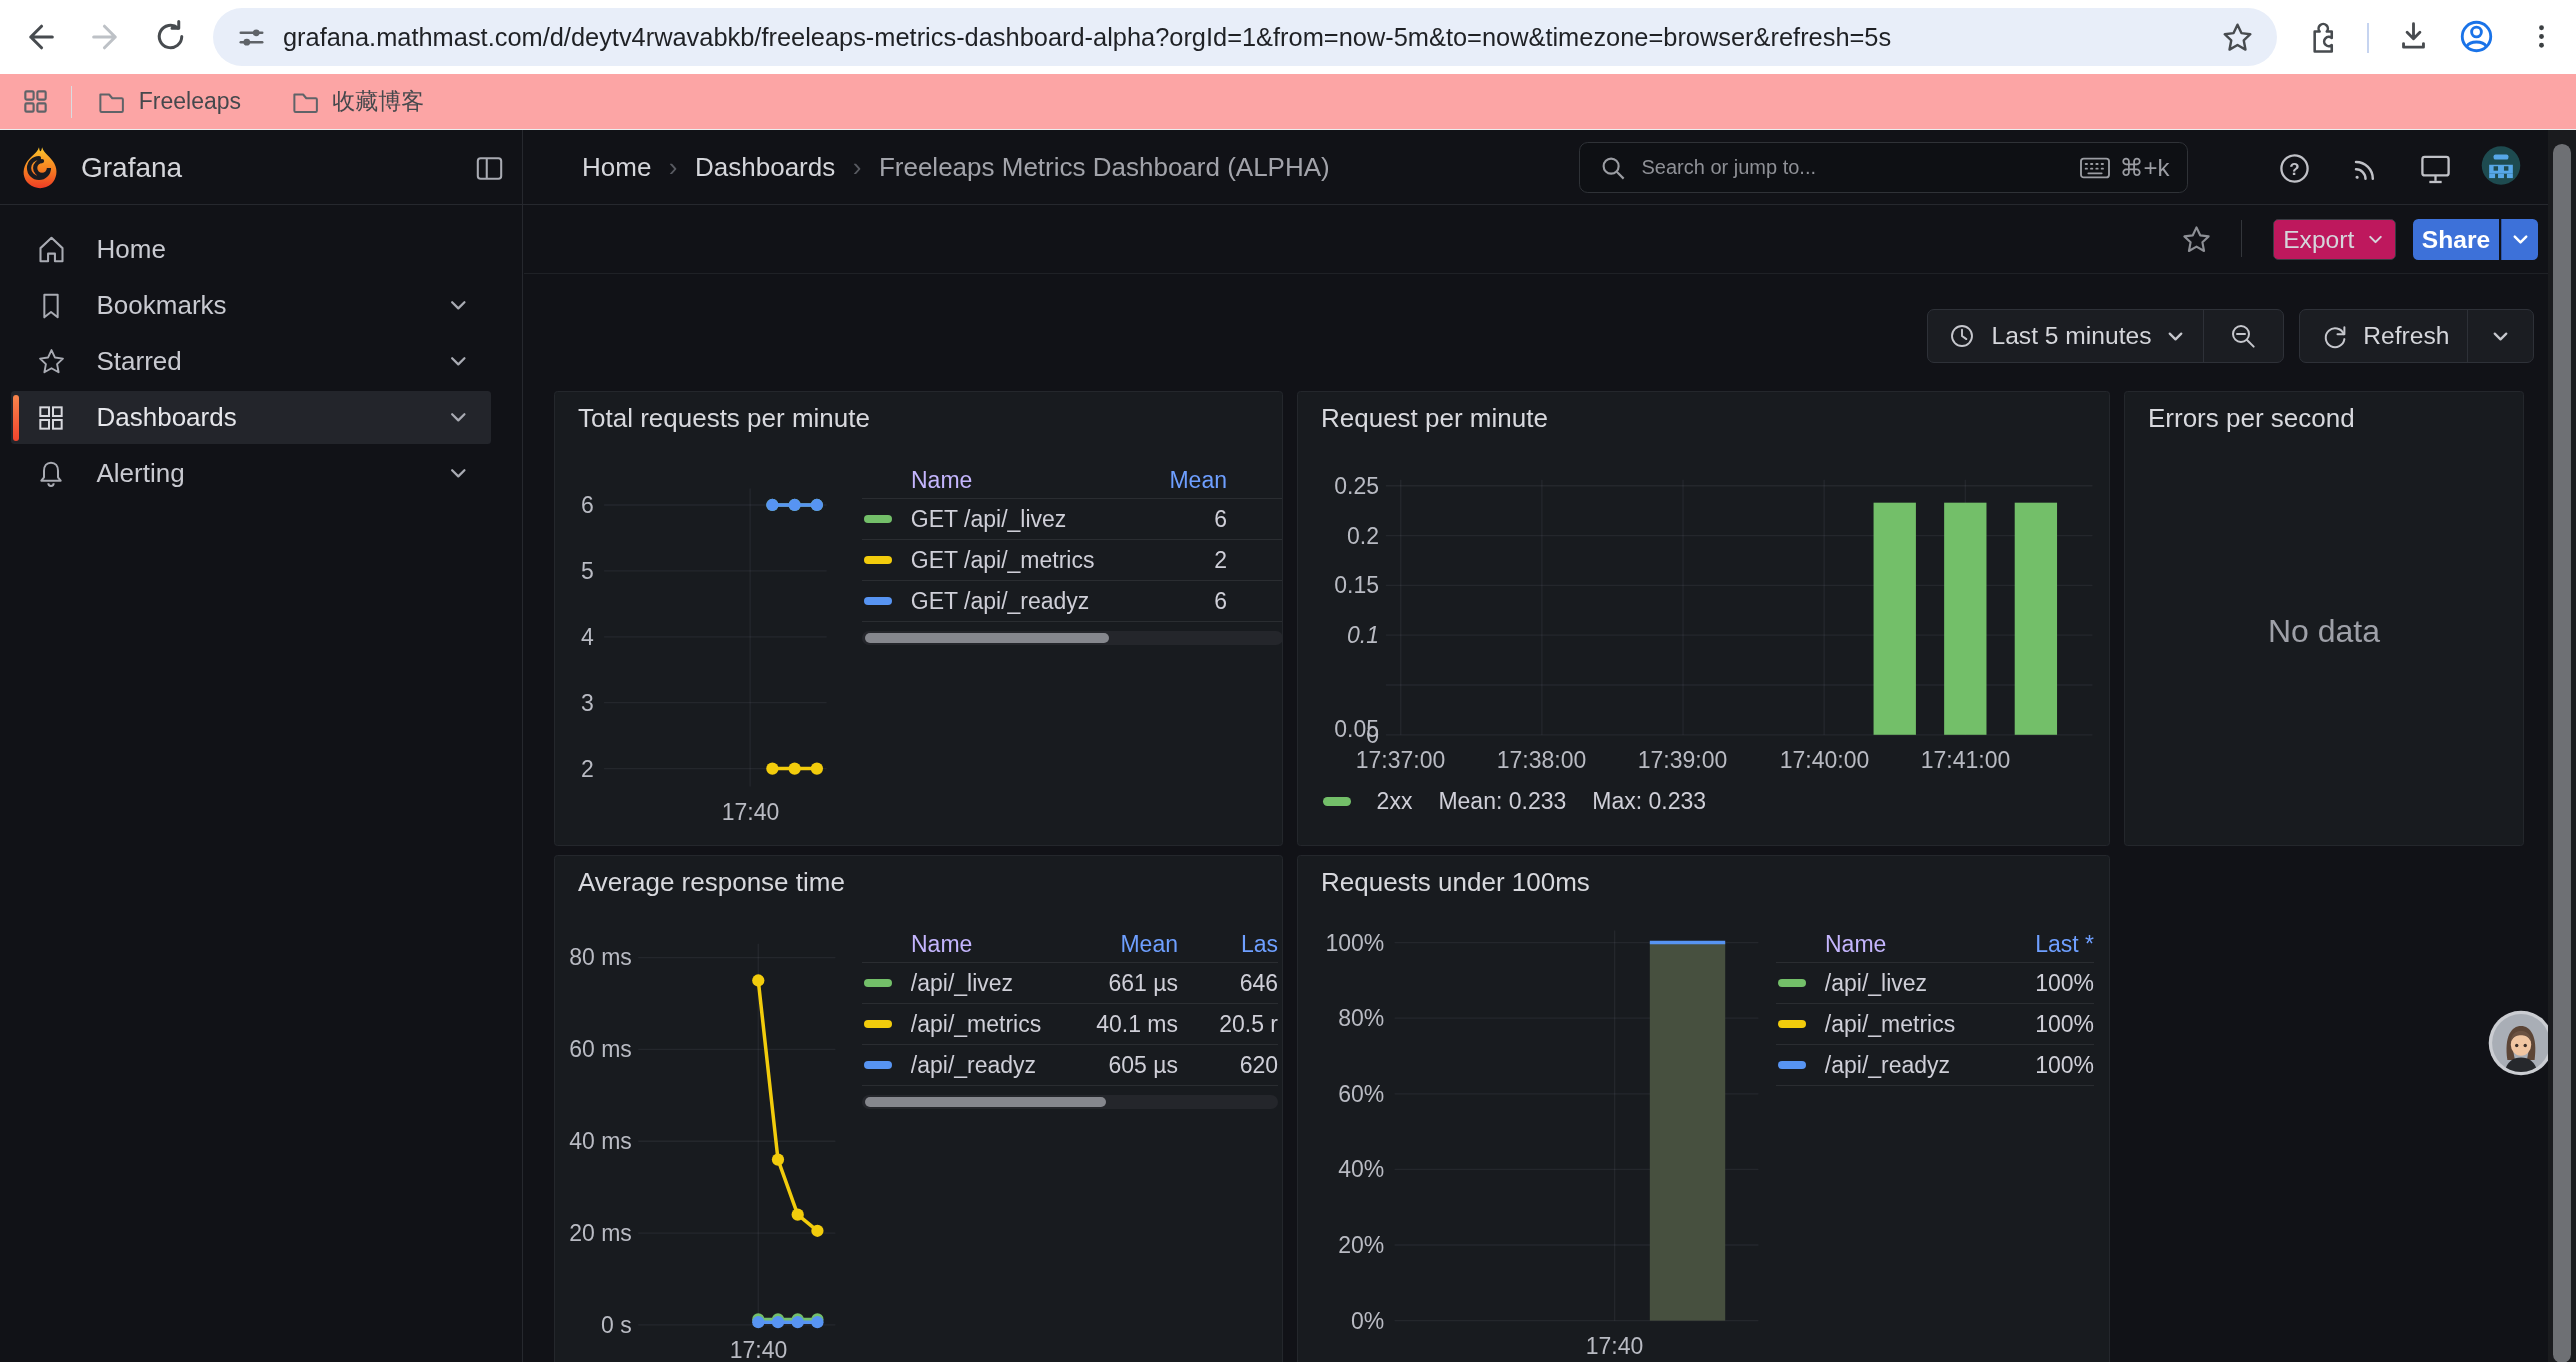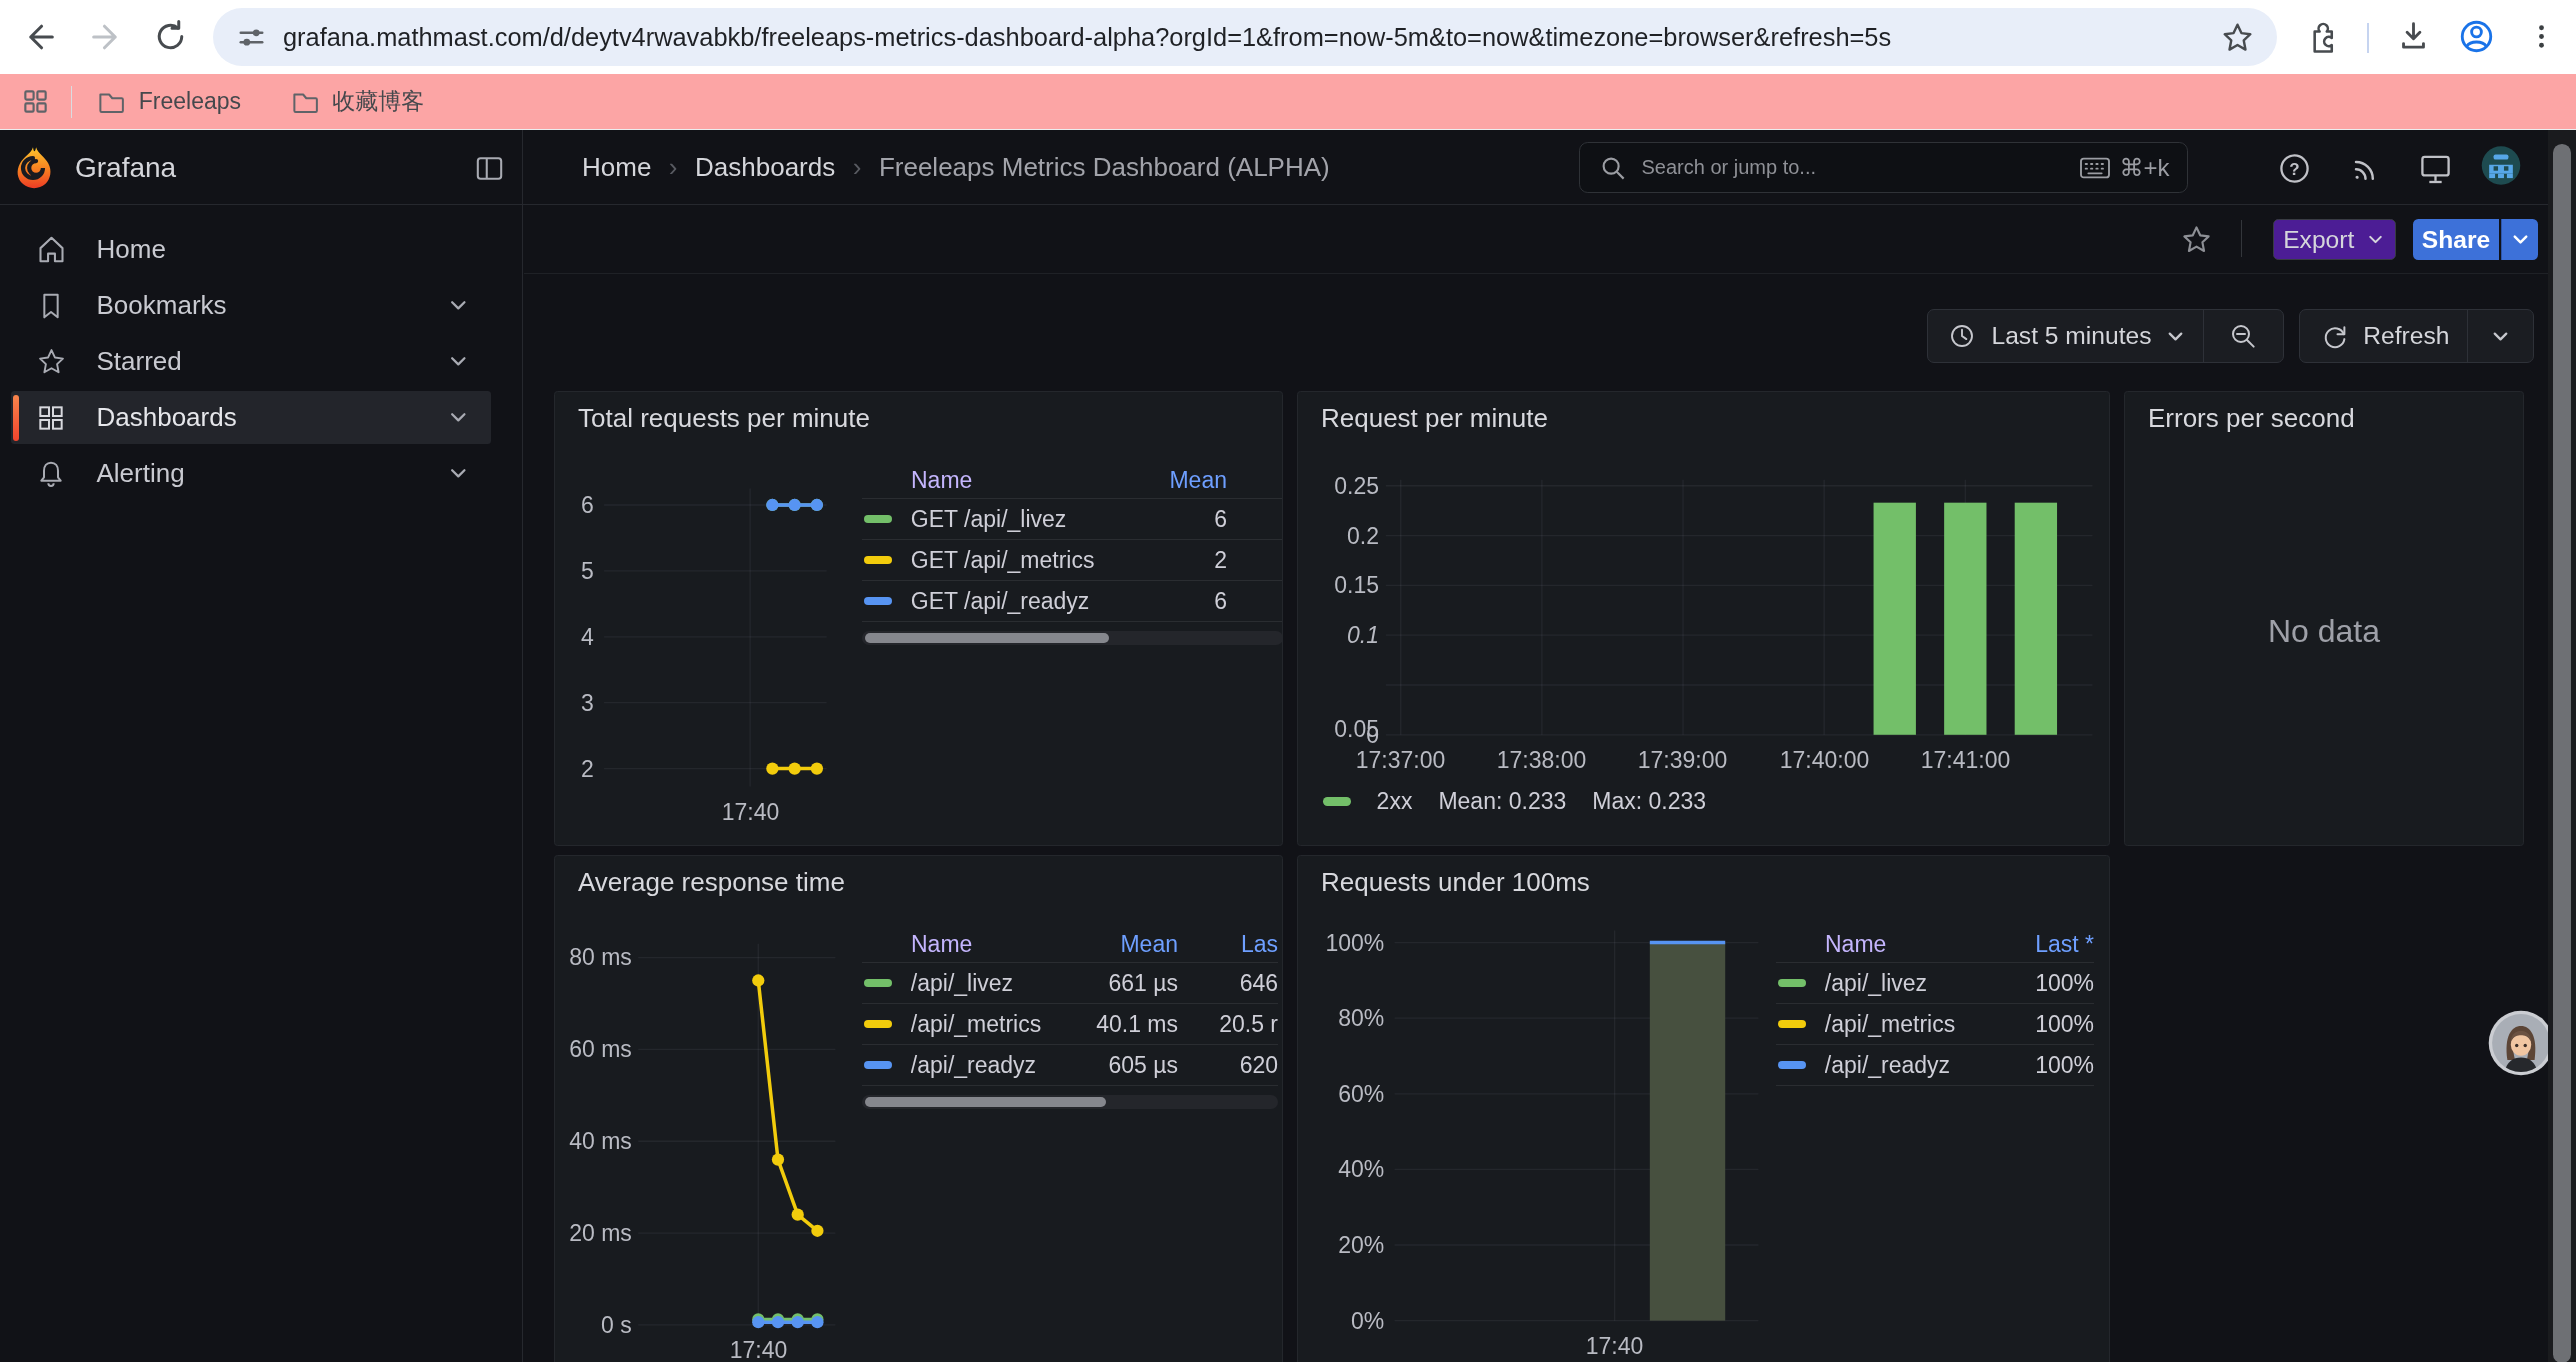--- a/index.html
+++ b/index.html
@@ -12,21 +12,21 @@
   .bicon{position:absolute;top:13px;width:47px;height:47px;display:flex;align-items:center;justify-content:center;}
   #url-pill{position:absolute;left:213px;top:8px;width:2064px;height:58px;border-radius:29px;background:#E8EEF9;display:flex;align-items:center;padding:0 21px;}
   #url-text{font-size:25.4px;color:#1F2125;white-space:nowrap;overflow:hidden;flex:1;margin-left:14px;}
   #bookmarks-bar{position:absolute;left:0;top:74px;width:2576px;height:56px;background:#fca5a5;border-bottom:0.9px solid #ECEDEF;display:flex;align-items:center;}
   .bm-folder{display:flex;align-items:center;gap:12.3px;font-size:23px;color:#45484C;margin-right:49px;white-space:nowrap;}
   .vdiv-light{width:0.9px;height:32px;background:#DADCE0;margin:0 24.6px 0 19px;}
 
   
   #app{position:absolute;left:0;top:130px;width:2576px;height:1233px;background:#111217;overflow:hidden;color:#CCCCDC;}
   #app-header{position:absolute;left:0;top:0;width:2576px;height:75px;border-bottom:0.9px solid #26282E;background:#111217;}
-  #brand{position:absolute;left:0;top:0;width:523px;height:75px;border-right:0.9px solid #26282E;display:flex;align-items:center;padding-left:10px;text-align:right;}
+  #brand{position:absolute;left:0;top:0;width:523px;height:75px;border-right:0.9px solid #26282E;display:flex;align-items:center;padding-left:16px;text-align:right;}
   #brand-label{font-size:28px;color:#D5D6DB;font-weight:500;margin-left:19px;}
   #collapse-btn{position:absolute;left:470px;top:19px;width:39px;height:39px;color:#A9ABB3;display:flex;align-items:center;justify-content:center;}
   #breadcrumb{position:absolute;left:582px;top:0;height:75px;display:flex;align-items:center;gap:17.5px;font-size:26px;}
   .crumb{color:#D5D6DB;white-space:nowrap;}
   .crumb.last{color:#A2A3AA;}
   .crumb-sep{color:#585A61;font-size:26px;}
   #search-box{position:absolute;left:1579px;top:12.3px;width:609px;height:51px;border:0.9px solid #2F3237;border-radius:8.8px;background:#0E1014;display:flex;align-items:center;padding:0 17.5px;gap:14px;color:#8E9096;}
   #search-placeholder{font-size:20px;color:#8E9096;flex:1;}
   #search-kbd{display:flex;align-items:center;gap:8.8px;font-size:24px;color:#9B9DA3;}
   .hdr-ic{position:absolute;top:18.4px;width:40px;height:40px;display:flex;align-items:center;justify-content:center;color:#C0C1C7;}
@@ -37,21 +37,21 @@
   .mi-icon{margin-left:23px;width:35px;height:35px;color:#A9ABB3;display:flex;align-items:center;justify-content:center;flex:none;}
   .menu-item.active .mi-icon{color:#D8D9DE;}
   .mi-label{margin-left:28px;font-size:26px;white-space:nowrap;}
   .mi-chevron{position:absolute;right:19px;width:26px;height:26px;color:#A9ABB3;}
   .active-bar{position:absolute;left:2.6px;top:3.5px;width:6.1px;height:46px;border-radius:3.5px;background:linear-gradient(180deg,#F8854C,#F2442D);}
 
   #sub-toolbar{position:absolute;left:524px;top:75px;width:2052px;height:69px;border-bottom:0.9px solid #1F2126;}
   #dash-star{position:absolute;left:2176px;top:89px;width:40px;height:40px;color:#8D8F95;display:flex;align-items:center;justify-content:center;}
   #tb-div{position:absolute;left:2241px;top:90px;width:0.9px;height:37px;background:#33363B;}
   .btn{position:absolute;height:41px;border-radius:5.3px;display:flex;align-items:center;justify-content:center;font-size:24.6px;}
-  #export-btn{left:2273px;top:89px;width:123px;background:#4c1d95;border:0.9px solid #393C43;color:#D5D6DB;gap:10.5px;}
+  #export-btn{left:2273px;top:89px;width:123px;background:#be185d;border:0.9px solid #393C43;color:#D5D6DB;gap:10.5px;}
   #share-btn{left:2413px;top:89px;width:86px;background:#3D71D9;color:#FFFFFF;font-weight:700;border-radius:5.3px 0 0 5.3px;}
   #share-caret{left:2501px;top:89px;width:37px;background:#3D71D9;color:#FFFFFF;border-radius:0 5.3px 5.3px 0;border-left:0.9px solid #2C56AC;}
 
   .tp-group{position:absolute;top:179px;height:54px;background:#1B1D22;border:0.9px solid #2E3138;border-radius:7px;display:flex;align-items:center;color:#D5D6DB;font-size:24.6px;}
   #time-group{left:1927px;width:357px;}
   #refresh-group{left:2299px;width:235px;}
   .tp-sep{width:0.9px;height:53px;background:#2E3138;}
   .tp-ic{width:32px;height:32px;color:#C6C7CD;display:flex;align-items:center;justify-content:center;flex:none;}
 
   

